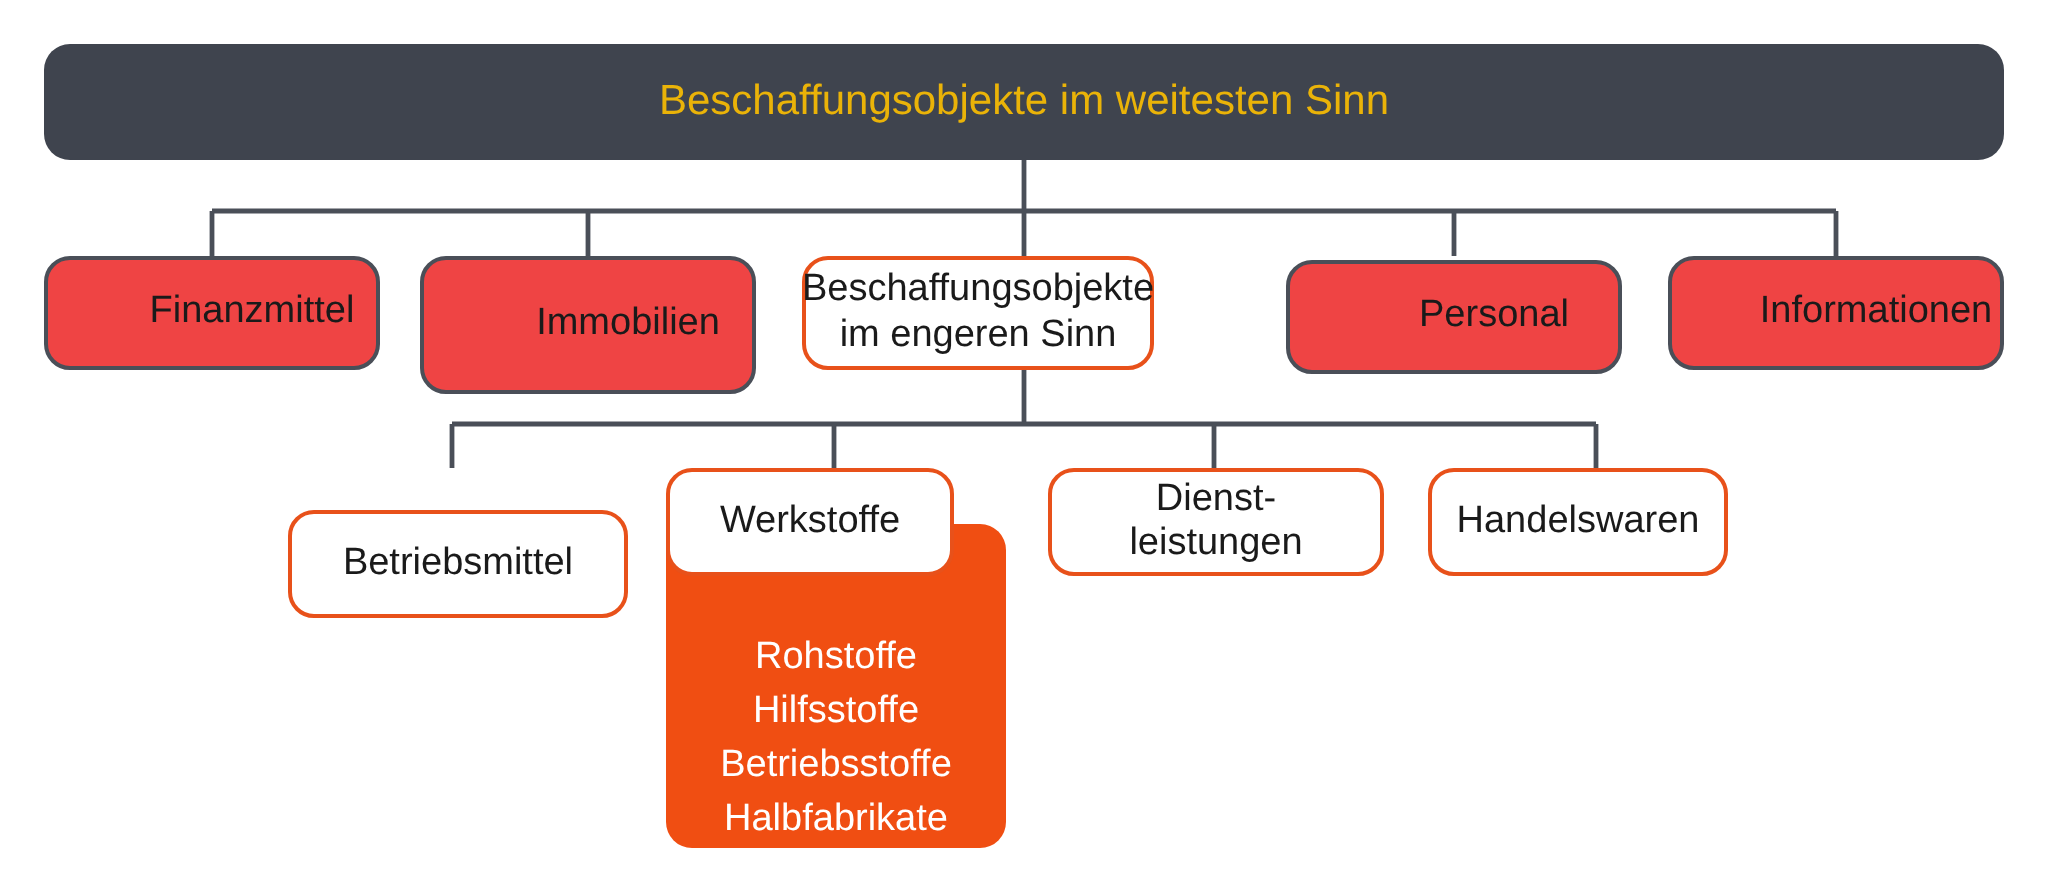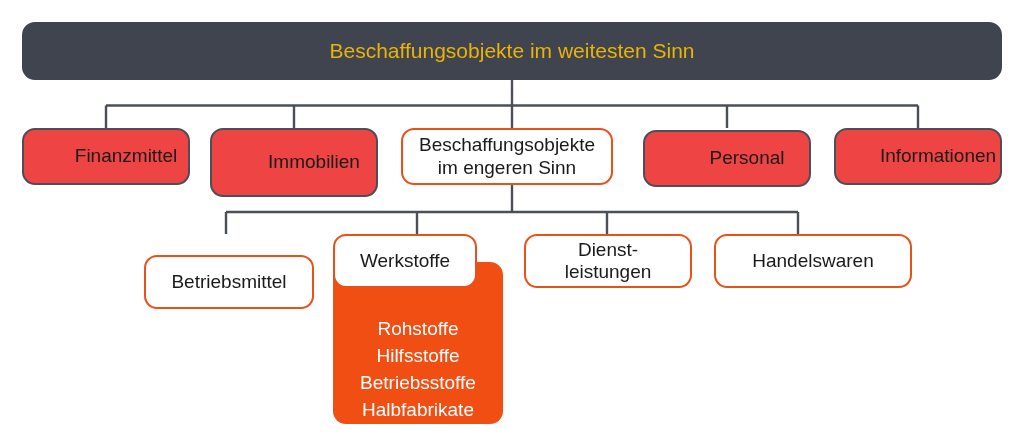--- a/index.html
+++ b/index.html
@@ -109,21 +109,21 @@
   </div>
 
   <div class="node node-plain" style="left:22px; top:128px; width:168px; height:57px;">
     <span class="node-label">Finanzmittel</span>
   </div>
 
   <div class="node node-plain" style="left:210px; top:128px; width:168px; height:69px;">
     <span class="node-label">Immobilien</span>
   </div>
 
-  <div class="node node-accent" style="left:401px; top:128px; width:212px; height:57px;">
+  <div class="node node-accent" style="left:401px; top:128px; width:176px; height:57px;">
     <span class="node-label">Beschaffungsobjekte
 im engeren Sinn</span>
   </div>
 
   <div class="node node-plain" style="left:643px; top:130px; width:168px; height:57px;">
     <span class="node-label">Personal</span>
   </div>
 
   <div class="node node-plain" style="left:834px; top:128px; width:168px; height:57px;">
     <span class="node-label">Informationen</span>
@@ -135,21 +135,21 @@
 
   <div class="node node-accent" style="left:333px; top:234px; width:144px; height:54px;">
     <span class="node-label">Werkstoffe</span>
   </div>
 
   <div class="node node-accent" style="left:524px; top:234px; width:168px; height:54px;">
     <span class="node-label">Dienst-
 leistungen</span>
   </div>
 
-  <div class="node node-accent" style="left:714px; top:234px; width:198px; height:54px;">
+  <div class="node node-accent" style="left:714px; top:234px; width:150px; height:54px;">
     <span class="node-label">Handelswaren</span>
   </div>
 
   <div class="node node-fill" style="left:333px; top:262px; width:170px; height:162px; z-index:1;">
     <span class="fill-list" style="margin-top:34px;">Rohstoffe
 Hilfsstoffe
 Betriebsstoffe
 Halbfabrikate</span>
   </div>
 

